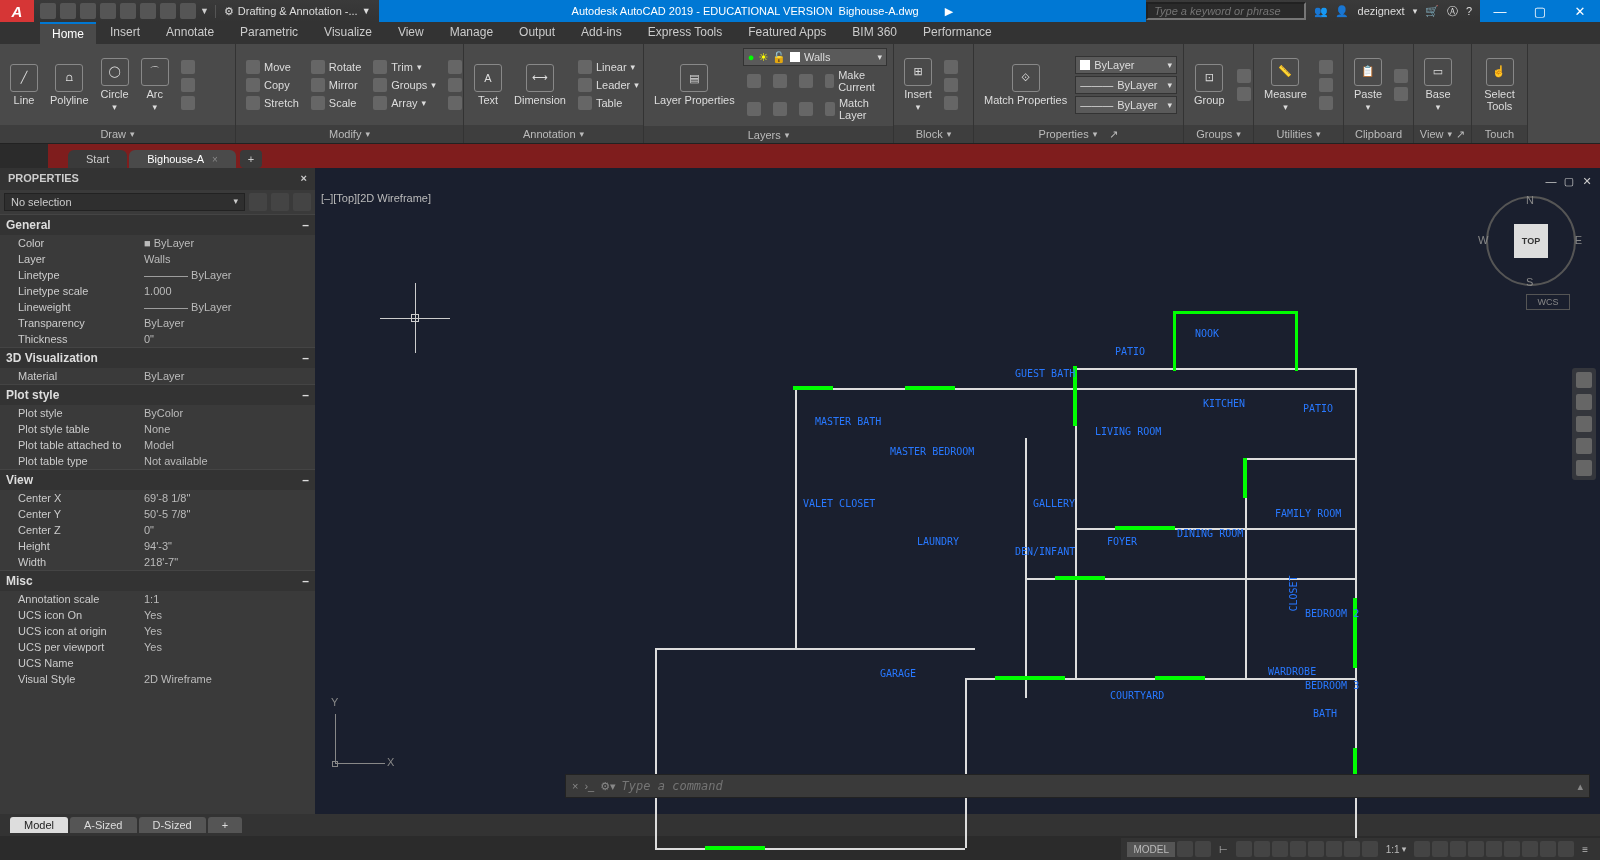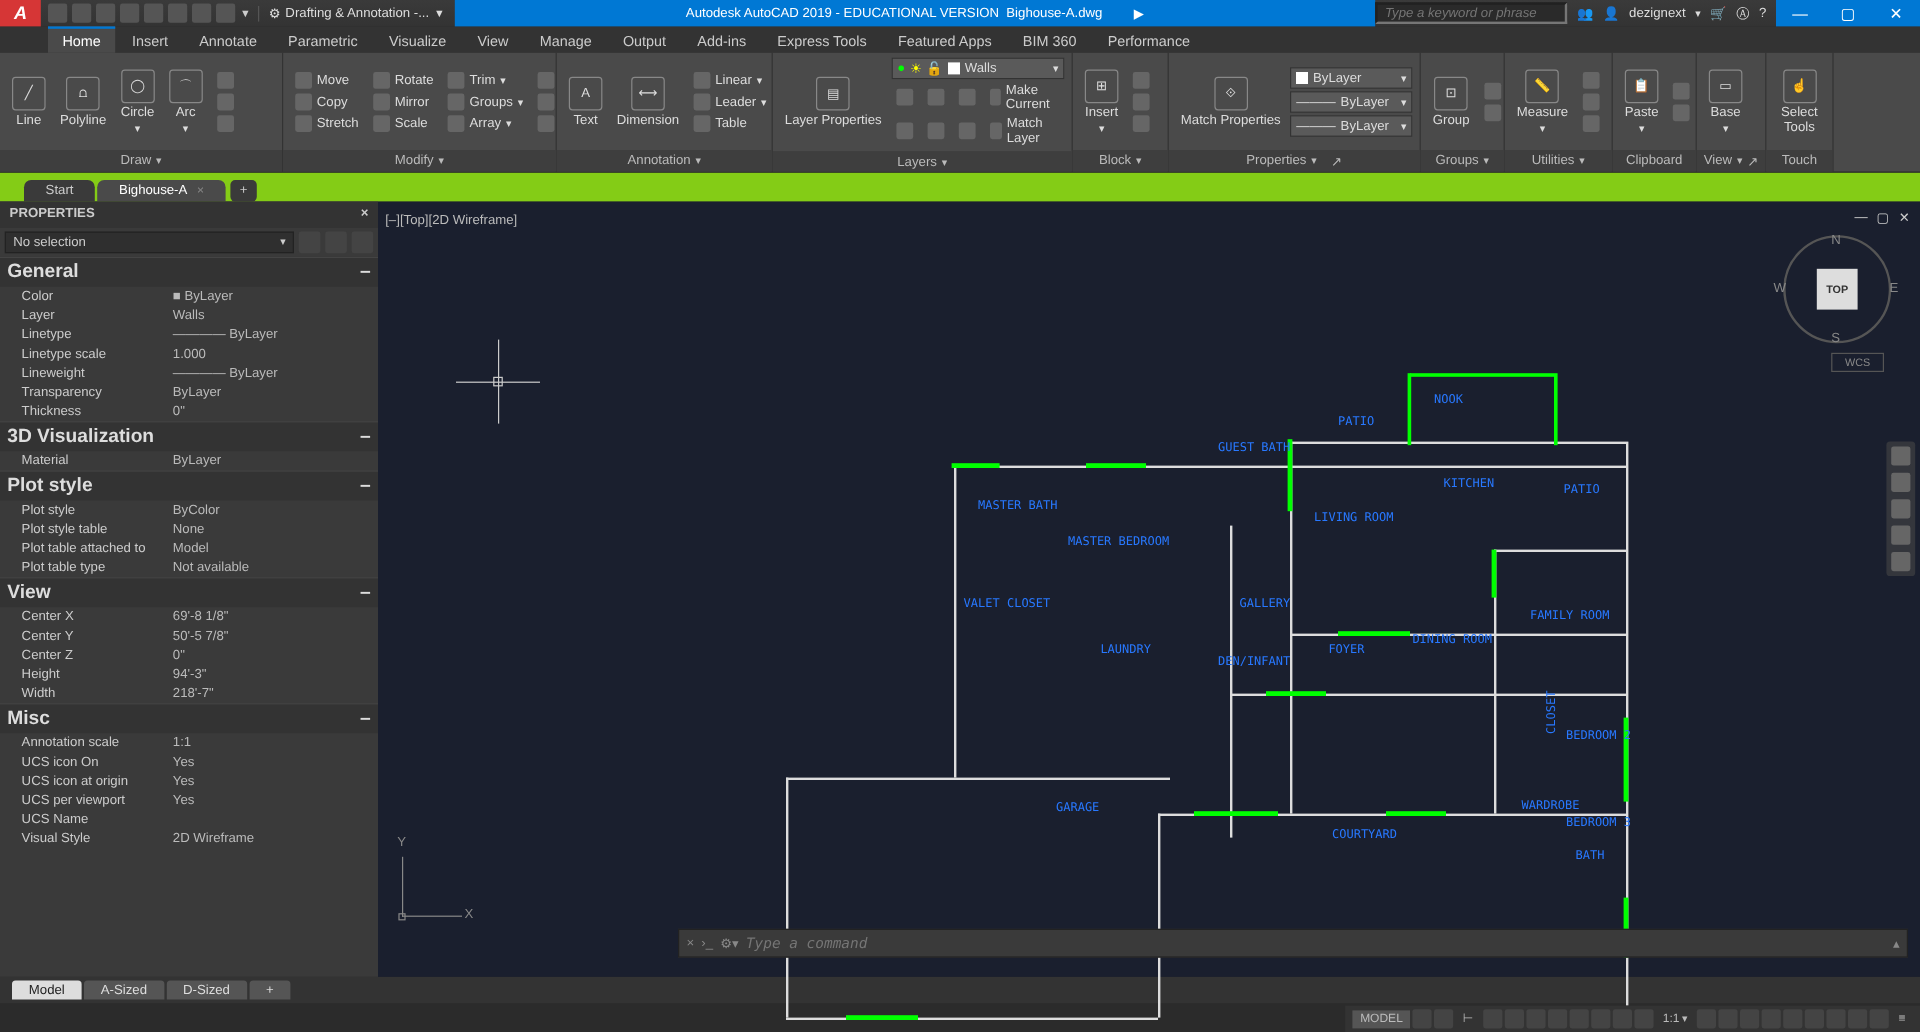--- a/index.html
+++ b/index.html
@@ -11,57 +11,57 @@
 .qat { display:flex; gap:4px; padding:0 6px; align-items:center;}
 .qat-btn { width:16px; height:16px; background:#555; border-radius:2px;}
 .ws-dd { display:flex; align-items:center; gap:4px; padding:0 8px; color:#ddd; border-left:1px solid #555;}
 .titlecenter { flex:1; display:flex; align-items:center; justify-content:center; gap:6px; background:#0078d4; height:100%; color:#fff; padding:0 10px;}
 .searchbox { background:#2a2a2a; color:#888; font-style:italic; padding:2px 6px; width:160px; height:18px; font-size:11px;}
 .user-area { display:flex; align-items:center; gap:8px; padding:0 8px; color:#ddd;}
 .win-controls { display:flex; }
 .win-btn { width:40px; height:22px; background:#0078d4; color:#fff; display:flex;align-items:center;justify-content:center; font-size:13px;}
 
 
-.menurow { height:22px; background:#333; display:flex; align-items:flex-end; padding-left:40px; gap:2px;}
+.menurow { height:22px; background:#333; display:flex; padding-left:40px; gap:2px;}
 .menutab { padding:3px 12px; color:#ccc; font-size:12px; cursor:pointer;}
 .menutab.active { background:#4a4a4a; border-top:2px solid #0078d4; color:#fff;}
 
 
 .ribbon { height:100px; background:#4a4a4a; display:flex; border-bottom:1px solid #222;}
 .panel { border-right:1px solid #333; display:flex; flex-direction:column; }
 .panel-body { flex:1; display:flex; align-items:center; gap:4px; padding:4px 6px;}
 .panel-title { height:18px; background:#3e3e3e; color:#bbb; font-size:11px; text-align:center; display:flex; align-items:center; justify-content:center; gap:4px;}
 .bigbtn { display:flex; flex-direction:column; align-items:center; gap:2px; color:#ddd; font-size:11px; padding:2px 4px; cursor:pointer;}
 .bigbtn .ico { width:28px; height:28px; border:1px solid #888; border-radius:3px; display:flex;align-items:center;justify-content:center;}
 .smallrow { display:flex; flex-direction:column; gap:2px;}
 .smallbtn { display:flex; align-items:center; gap:4px; color:#ddd; font-size:11px; padding:1px 4px; cursor:pointer;}
 .smallbtn .mico { width:14px; height:14px; background:#666; border-radius:2px;}
 .combo { background:#5a5a5a; border:1px solid #333; color:#ddd; padding:1px 4px; font-size:11px; height:18px; display:flex; align-items:center; gap:4px;}
 
 
-.filetabs { height:24px; background:#84cc16; display:flex; align-items:flex-end; padding-left:20px;}
+.filetabs { height:24px; background:#7f1d1d; display:flex; align-items:flex-end; padding-left:20px;margin-left:48px;}
 .ftab { padding:3px 18px; background:#3a3a3a; color:#ccc; font-size:11px; border-top-left-radius:6px; border-top-right-radius:6px; margin-right:2px; display:flex; gap:8px; align-items:center;}
 .ftab.active { background:#4a4a4a; color:#fff;}
 .ftab .x { color:#888; font-size:10px;}
 .addtab { width:22px; height:18px; background:#3a3a3a; color:#ccc; display:flex;align-items:center;justify-content:center; border-radius:4px; margin-left:2px;}
 
 
 .main { display:flex; height:646px;}
 .props { width:315px; background:#3a3a3a; display:flex; flex-direction:column;}
 .props-head { height:22px; background:#333; color:#ccc; padding:4px 8px; font-size:11px; font-weight:bold; display:flex; justify-content:space-between;}
 .props-sel { height:24px; display:flex; align-items:center; padding:2px 4px; gap:4px;}
 .props-sel .dd { flex:1; background:#2f2f2f; border:1px solid #222; color:#ccc; padding:2px 6px; font-size:11px; display:flex; justify-content:space-between;}
 .iconbtn { width:18px; height:18px; background:#444; border-radius:2px;}
-.section-hdr { background:#333; color:#ddd; font-weight:bold; padding:3px 6px; font-size:16px; display:flex; justify-content:space-between; border-top:1px solid #444;align-items:flex-end;}
+.section-hdr { background:#333; color:#ddd; font-weight:bold; padding:3px 6px; font-size:12px; display:flex; justify-content:space-between; border-top:1px solid #444;align-items:flex-end;}
 .prop-row { display:flex; padding:2px 0; font-size:11px;justify-content:flex-end;}
 .prop-row .k { width:140px; padding-left:18px; color:#ccc;}
 .prop-row .v { flex:1; color:#bbb; padding-left:4px;}
 
 .canvas-wrap { flex:1; position:relative; background:#1a1f2e;}
-.vp-label { position:absolute; top:10px; left:6px; color:#bbb; font-size:11px;}
+.vp-label { position:absolute; top:24px; left:6px; color:#bbb; font-size:11px;}
 .vp-controls { position:absolute; top:6px; right:6px; display:flex; gap:4px;}
 .vp-controls span { width:14px; height:14px; color:#ccc; display:flex;align-items:center;justify-content:center; font-size:11px;}
 .viewcube { position:absolute; top:28px; right:24px; width:90px; height:90px; }
 .viewcube .ring { position:absolute; inset:0; border:2px solid #555; border-radius:50%;}
 .viewcube .cube { position:absolute; top:28px; left:28px; width:34px; height:34px; background:#ddd; color:#333; font-size:9px; font-weight:bold; display:flex;align-items:center;justify-content:center;}
 .viewcube .n {position:absolute; top:-2px; left:40px; color:#888; font-size:11px;}
 .viewcube .s {position:absolute; bottom:-2px; left:40px; color:#888;}
 .viewcube .e {position:absolute; right:-6px; top:38px; color:#888;}
 .viewcube .w {position:absolute; left:-8px; top:38px; color:#888;}
 .wcs {position:absolute; top:126px; right:30px; width:44px; height:16px; border:1px solid #555; color:#888; font-size:9px; display:flex;align-items:center;justify-content:center;}

